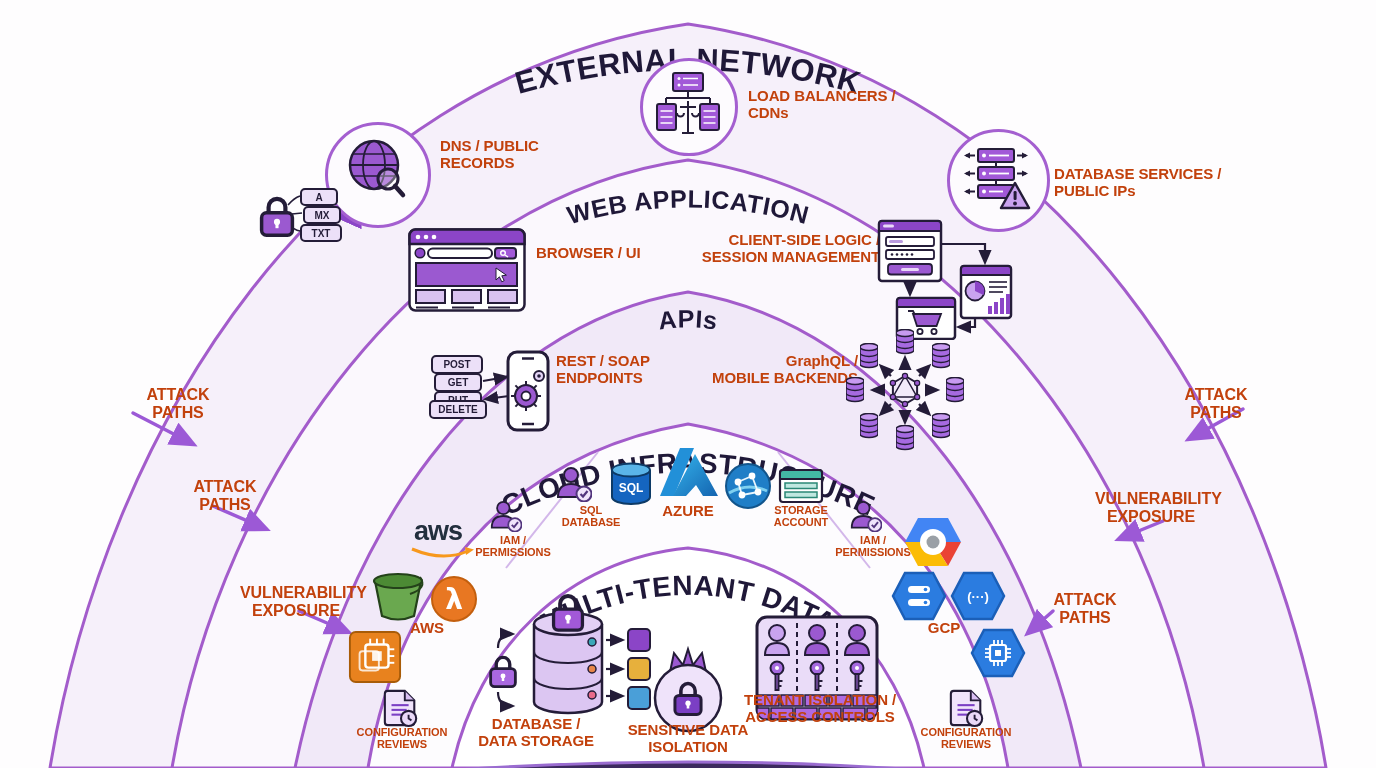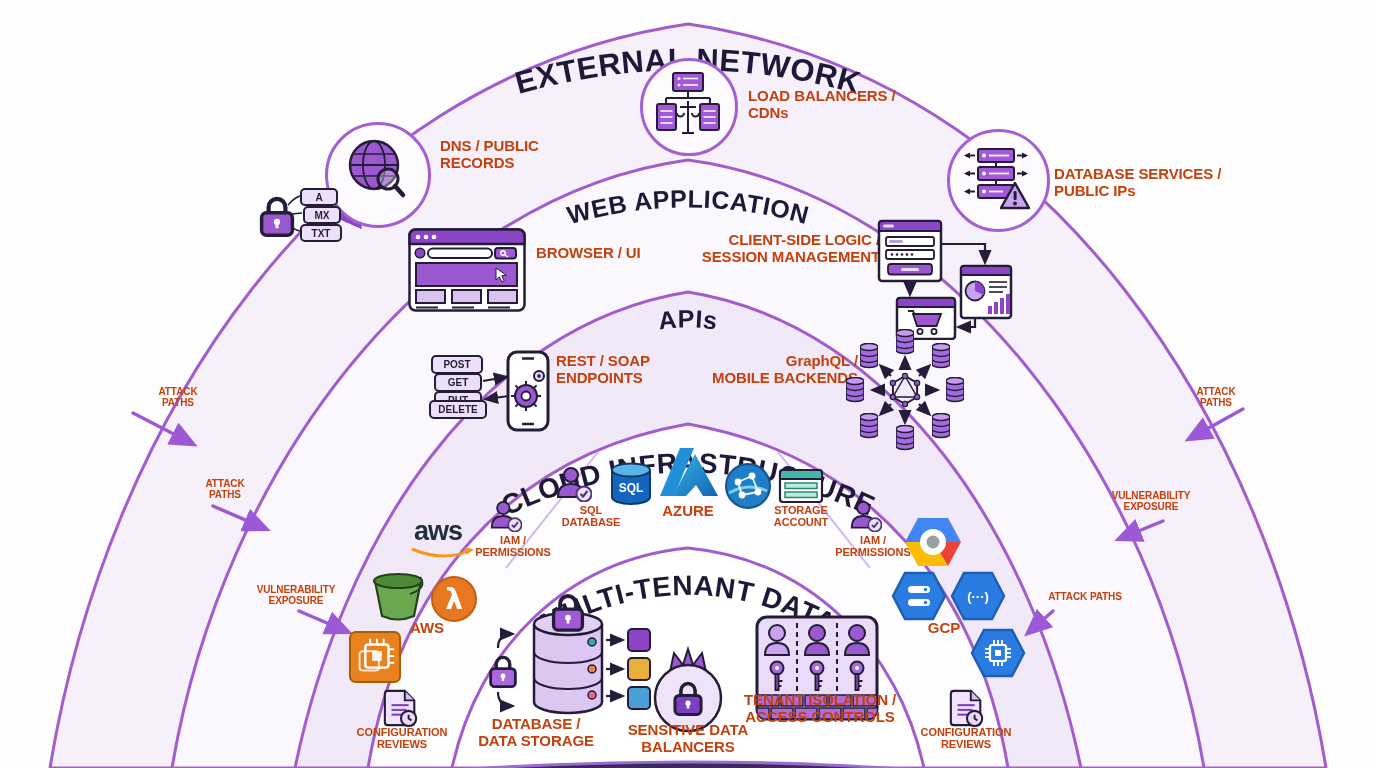--- a/index.html
+++ b/index.html
@@ -3,21 +3,21 @@
 <meta charset="utf-8">
 <style>
   html,body{margin:0;padding:0;}
   body{width:1376px;height:768px;position:relative;overflow:hidden;background:#fefdfe;
        font-family:"Liberation Sans",sans-serif;}
   .stage{position:absolute;left:0;top:0;width:1376px;height:768px;}
   .lbl{position:absolute;font-weight:700;color:#c2410c;white-space:pre-line;line-height:1.12;letter-spacing:-0.1px;}
   .ctr{text-align:center;}
   .rgt{text-align:right;}
   .s11{font-size:11px;}
-  .s12{font-size:10px;}
+  .s12{font-size:16px;}
   .s15{font-size:15px;}
   .s16{font-size:15px;}
   .s18{font-size:15px;letter-spacing:0;}
   .circ{position:absolute;background:#fdfbfe;border:3px solid #a45fd0;border-radius:50%;}
   .icon{position:absolute;}
   .tag{position:absolute;font-size:10px;font-weight:700;color:#241c38;background:#ece0f8;
        border:2px solid #241c38;border-radius:5px;display:flex;align-items:center;justify-content:center;}
   .ringtitle{font-weight:800;fill:#1f1838;letter-spacing:0.5px;font-family:"Liberation Sans",sans-serif;}
   .t1{font-size:31px;}
   .t2{font-size:25px;}
@@ -492,21 +492,21 @@
 </svg>
 <div class="lbl s16 ctr" style="left:452px;top:716px;width:168px">DATABASE /
 DATA STORAGE</div>
 
 <svg class="icon" style="left:642px;top:645px" width="92" height="88" viewBox="0 0 92 88">
   <path d="M28,27 L32,8 L41,20 L46,4 L51,20 L60,8 L64,27 Z" fill="#9b59d0" stroke="#241c38" stroke-width="2"></path>
   <circle cx="46" cy="53" r="33" fill="#efe3fa" stroke="#241c38" stroke-width="2.5"></circle>
   <use href="#lock" x="28" y="35" width="36" height="38" color="#7b3fc4"></use>
 </svg>
 <div class="lbl s15 ctr" style="left:612px;top:722px;width:152px">SENSITIVE DATA
-BALANCERS</div>
+ISOLATION</div>
 
 <svg class="icon" style="left:755px;top:615px" width="124" height="106" viewBox="0 0 124 106">
   <defs>
       <clipPath id="tenclip">
         <rect x="2" y="2" width="120" height="102" rx="10"></rect>
       </clipPath>
     </defs>
   <rect x="2" y="2" width="120" height="102" rx="10" fill="#eadcf8" stroke="#241c38" stroke-width="3"></rect>
   <line x1="42" y1="8" x2="42" y2="76" stroke="#241c38" stroke-width="2" stroke-dasharray="5,4"></line>
   <line x1="82" y1="8" x2="82" y2="76" stroke="#241c38" stroke-width="2" stroke-dasharray="5,4"></line>

